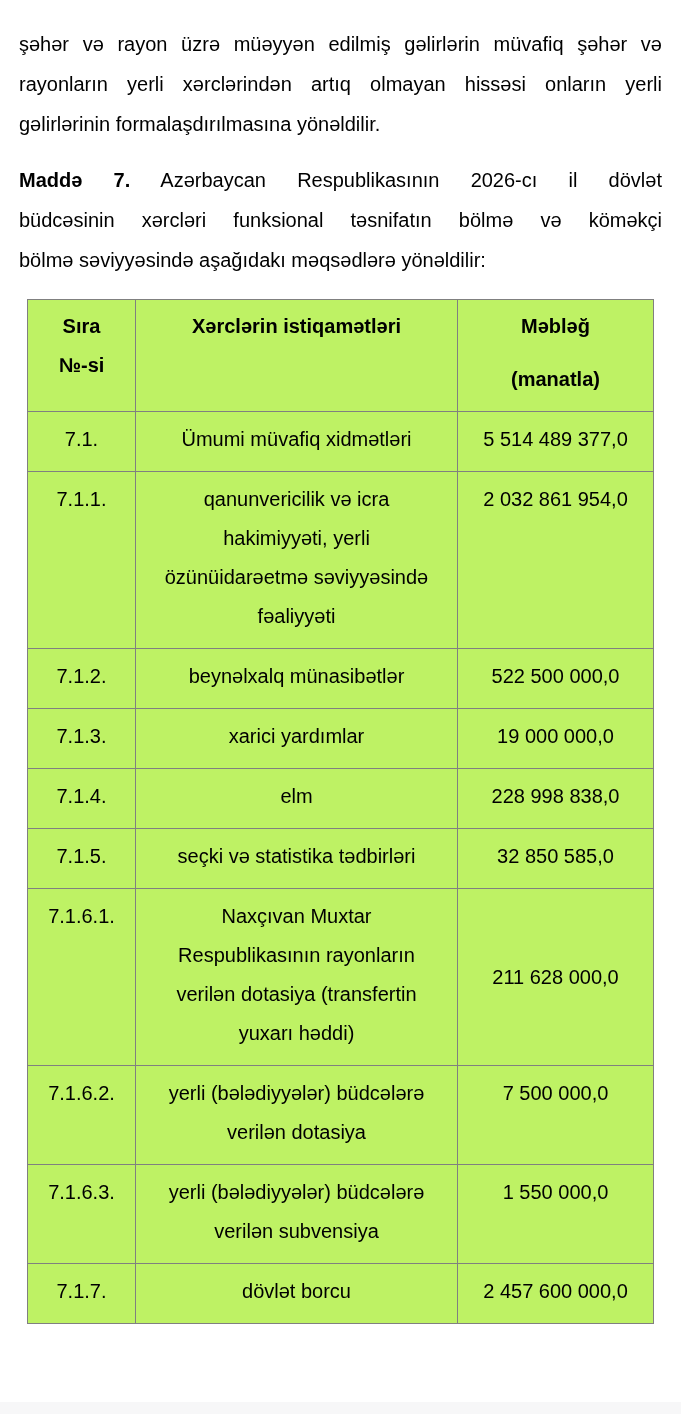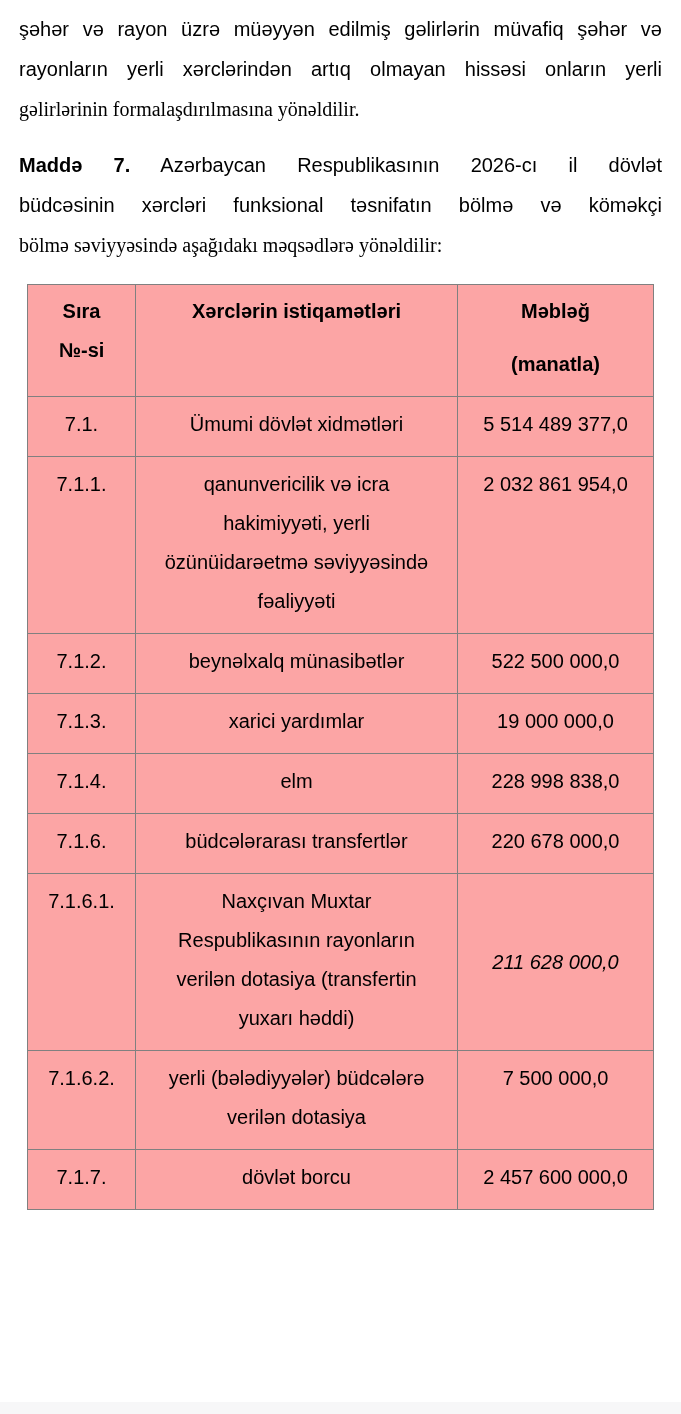--- a/index.html
+++ b/index.html
@@ -22,54 +22,53 @@
   }
   .para .pline {
     line-height: 40px;
     text-align: justify;
     text-align-last: justify;
     white-space: normal;
   }
   .para .pline.last {
     text-align: center;
     text-align-last: left;
-    font-family: Liberation Serif, serif;
-  }
-  .para-intro { padding-top: 9px; }
+  }
+  .para-intro { padding-top: 24px; }
   .para-madde { margin-top: 16px; }
   .bold { font-weight: bold; }
 
   table.budget {
     border-collapse: collapse;
     table-layout: fixed;
     width: 626px;
     margin: 19px 0 0 27px;
   }
   table.budget col.c1 { width: 108px; }
   table.budget col.c2 { width: 322px; }
   table.budget col.c3 { width: 196px; }
   table.budget th, table.budget td {
     border: 1px solid #808080;
     font-size: 20px;
     vertical-align: top;
-    background: #fca5a5;
+    background: #bef264;
   }
   table.budget th {
     font-weight: bold;
     text-align: center;
     padding: 7px 4px 12px 4px;
     height: 110px;
   }
   .hline { line-height: 39px; }
   .hline.gap { margin-top: 14px; }
   table.budget td { padding: 8px 0 12px 0; text-align: center; }
   td.no { text-align: center; }
   td.desc { padding-left: 7px; padding-right: 6px; }
   td.amount { text-align: right; padding-right: 18px; }
-  td.amount.middle { vertical-align: middle; padding-bottom: 8px; font-style: italic; }
+  td.amount.middle { vertical-align: middle; padding-bottom: 8px; }
   .cell-line { line-height: 39px; }
 
   .page-edge {
     position: absolute;
     left: 0; bottom: 0;
     width: 100%; height: 12px;
     background: #f7f7f8;
   }
 </style>
 </head>
@@ -111,21 +110,21 @@
           <div class="hline gap">(manatla)</div>
         </th>
       </tr>
     </thead>
     <tbody>
         <tr>
           <td class="no">
             <div class="cell-line">7.1.</div>
           </td>
           <td class="desc">
-            <div class="cell-line">Ümumi dövlət xidmətləri</div>
+            <div class="cell-line">Ümumi müvafiq xidmətləri</div>
           </td>
           <td class="amount">
             <div class="cell-line">5 514 489 377,0</div>
           </td>
         </tr>
         <tr>
           <td class="no">
             <div class="cell-line">7.1.1.</div>
           </td>
           <td class="desc">
@@ -166,27 +165,27 @@
           </td>
           <td class="desc">
             <div class="cell-line">elm</div>
           </td>
           <td class="amount">
             <div class="cell-line">228 998 838,0</div>
           </td>
         </tr>
         <tr>
           <td class="no">
-            <div class="cell-line">7.1.6.</div>
-          </td>
-          <td class="desc">
-            <div class="cell-line">büdcələrarası transfertlər</div>
-          </td>
-          <td class="amount">
-            <div class="cell-line">220 678 000,0</div>
+            <div class="cell-line">7.1.5.</div>
+          </td>
+          <td class="desc">
+            <div class="cell-line">seçki və statistika tədbirləri</div>
+          </td>
+          <td class="amount">
+            <div class="cell-line">32 850 585,0</div>
           </td>
         </tr>
         <tr>
           <td class="no">
             <div class="cell-line">7.1.6.1.</div>
           </td>
           <td class="desc">
             <div class="cell-line">Naxçıvan Muxtar</div>
             <div class="cell-line">Respublikasının rayonların</div>
             <div class="cell-line">verilən dotasiya (transfertin</div>
@@ -203,20 +202,32 @@
           <td class="desc">
             <div class="cell-line">yerli (bələdiyyələr) büdcələrə</div>
             <div class="cell-line">verilən dotasiya</div>
           </td>
           <td class="amount">
             <div class="cell-line">7 500 000,0</div>
           </td>
         </tr>
         <tr>
           <td class="no">
+            <div class="cell-line">7.1.6.3.</div>
+          </td>
+          <td class="desc">
+            <div class="cell-line">yerli (bələdiyyələr) büdcələrə</div>
+            <div class="cell-line">verilən subvensiya</div>
+          </td>
+          <td class="amount">
+            <div class="cell-line">1 550 000,0</div>
+          </td>
+        </tr>
+        <tr>
+          <td class="no">
             <div class="cell-line">7.1.7.</div>
           </td>
           <td class="desc">
             <div class="cell-line">dövlət borcu</div>
           </td>
           <td class="amount">
             <div class="cell-line">2 457 600 000,0</div>
           </td>
         </tr>
       </tbody>

